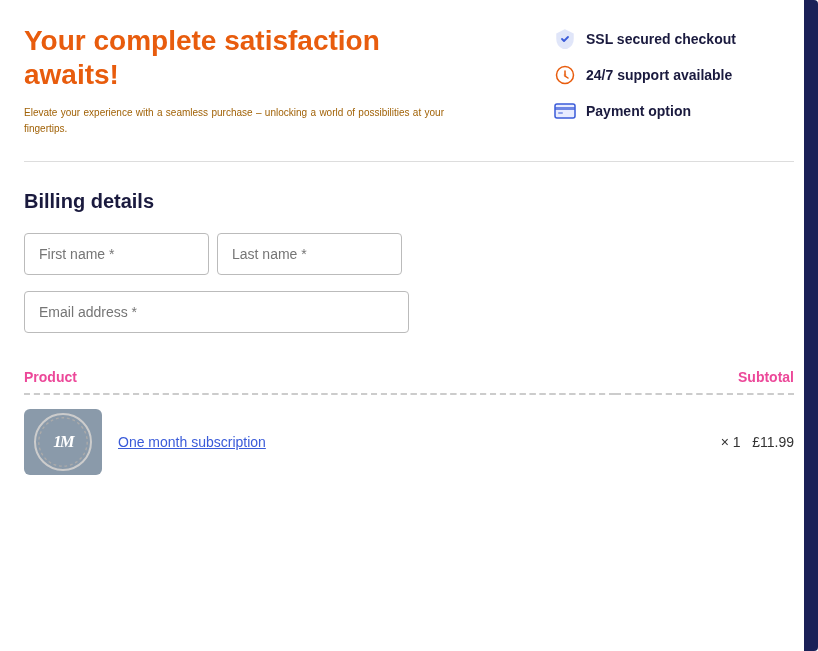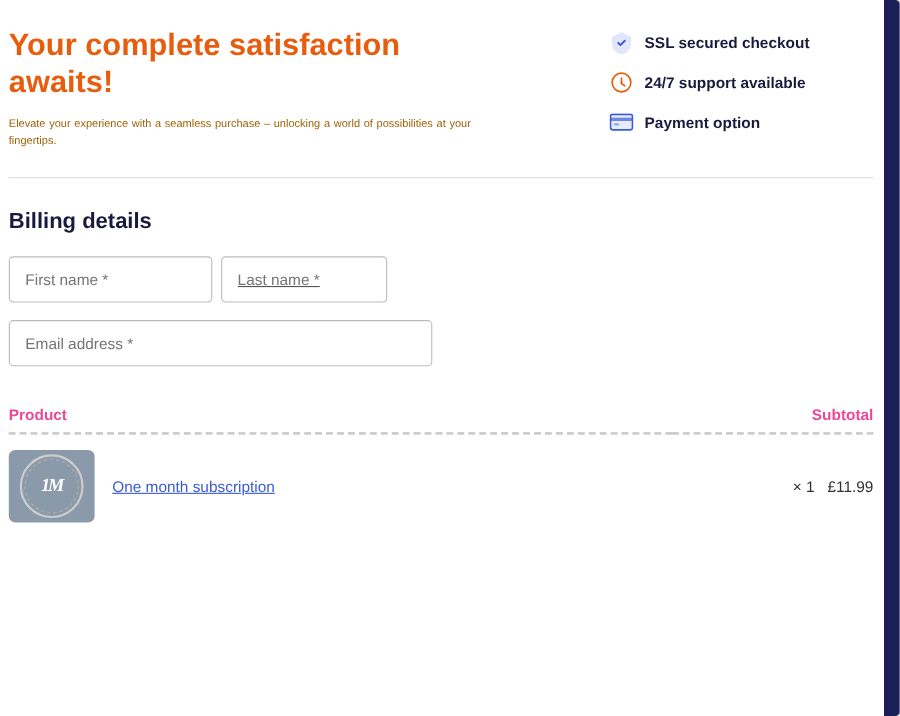--- a/index.html
+++ b/index.html
@@ -7,21 +7,21 @@
       font-family: Arial, sans-serif;
       background: #fff;
       color: #222;
       width: 818px;
       min-height: 651px;
       position: relative;
       overflow-x: hidden;
     }
 
     .page-wrapper {
-      padding: 24px 24px 24px 8px;
+      padding: 24px 24px 24px 24px;
       max-width: 818px;
     }
 
     
     .top-section {
       display: flex;
       justify-content: space-between;
       align-items: flex-start;
       padding-bottom: 24px;
     }
@@ -119,23 +119,22 @@
       background: #fff;
       width: 100%;
     }
 
     .input-first-name {
       width: 185px;
       flex-shrink: 0;
     }
 
     .input-last-name {
-      width: 151px;
+      width: 185px;
       flex-shrink: 0;
-      text-decoration: underline;
     }
 
     .input-email {
       width: 385px;
     }
 
     
     .order-section {
       margin-top: 28px;
     }

